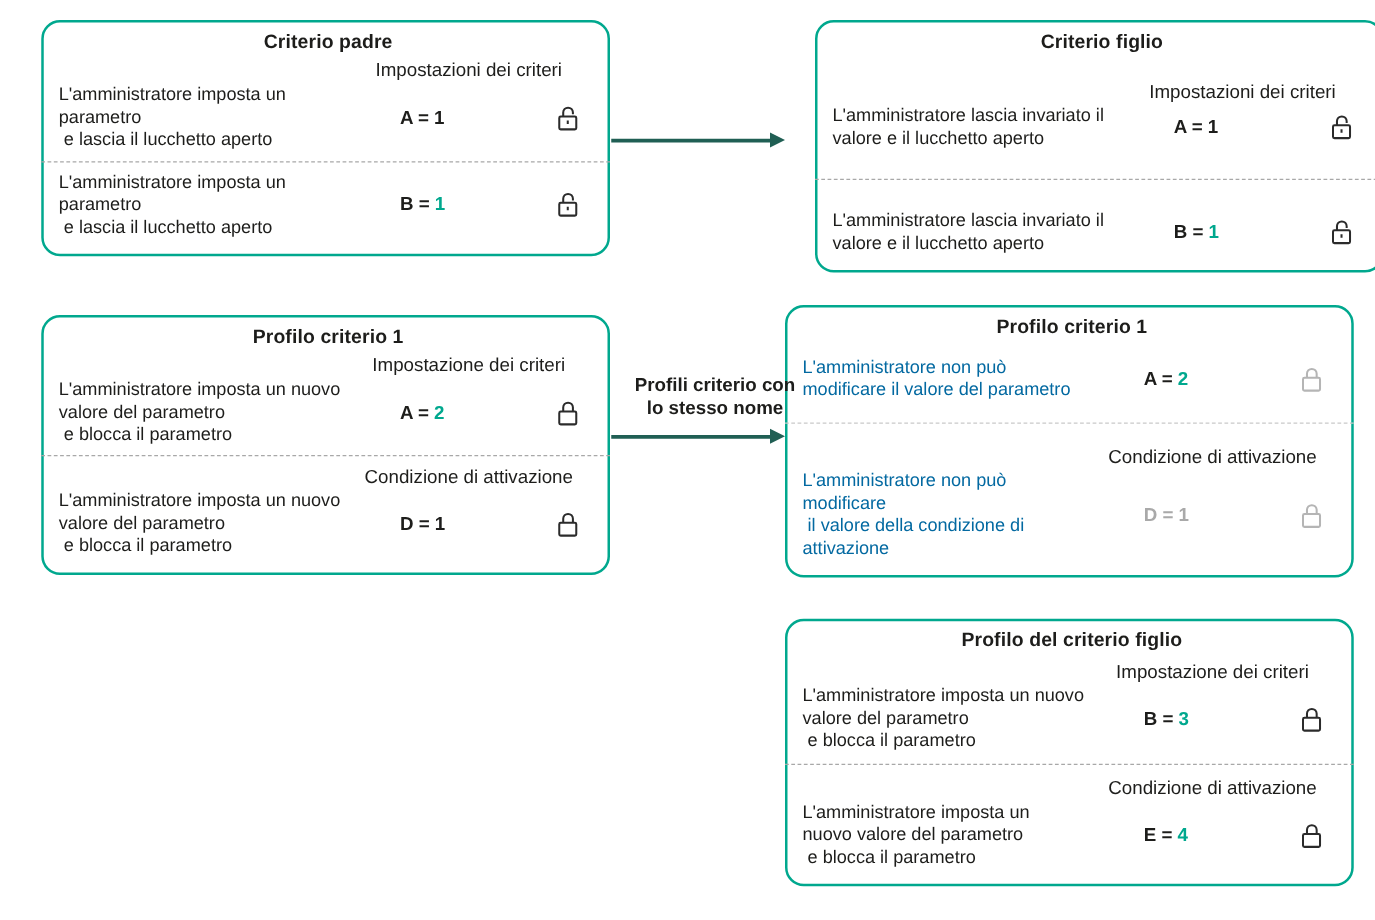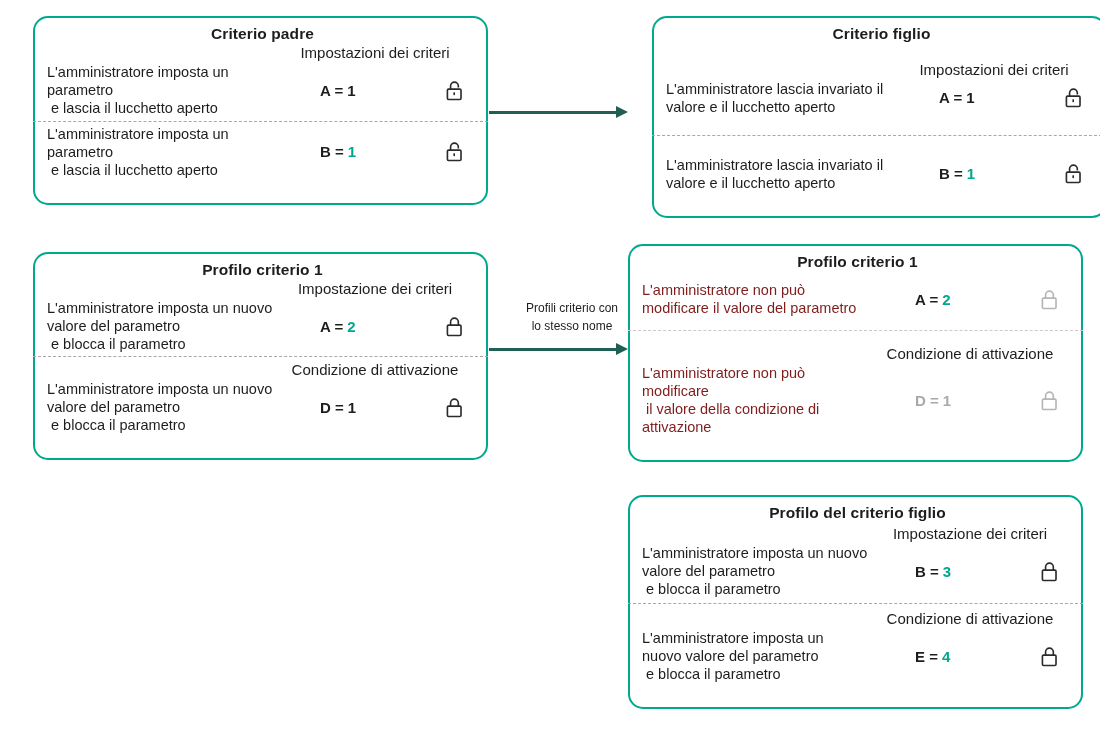--- a/index.html
+++ b/index.html
@@ -3,48 +3,48 @@
 <meta charset="utf-8">
 <style>
   html,body { margin:0; padding:0; background:#ffffff; }
   .canvas {
     position:relative; width:1100px; height:736px; background:#ffffff; overflow:hidden;
     font-family:"Liberation Sans","DejaVu Sans",sans-serif; color:#1d1d1b;
   }
   .box {
     position:absolute; width:455px; box-sizing:border-box;
     border:2.5px solid #00A88E; border-radius:15px; background:#ffffff;
-    padding:7px 8px 24px 12px;
+    padding:7px 8px 12px 12px;
     display:flex; flex-direction:column; justify-content:space-between;
   }
   .box-title { margin:0; font-size:15.5px; font-weight:bold; text-align:center; letter-spacing:.1px; }
   .seg-header {
     font-size:15px; text-align:center; margin-left:225px; margin-right:0;
     white-space:pre-wrap; line-height:19px; margin-bottom:1px;
   }
   .seg-row { display:grid; grid-template-columns:1fr 110px 48px; align-items:center; }
   .seg-text { font-size:14.5px; line-height:18px; white-space:pre-wrap; }
   .seg-value { font-size:15px; font-weight:bold; white-space:nowrap; }
   .val-num { margin-left:4px; }
   .accent { color:#00A88E; }
-  .muted-text { color:#7f1d1d; }
+  .muted-text { color:#0369a1; }
   .muted-value { color:#a9a9a9; }
   .seg-lock { display:flex; justify-content:center; align-items:center; color:#2b2b2b; }
   .seg-lock.muted { color:#b5b5b5; }
   .divider { border-top:1.6px dashed #a8a8a8; height:0; margin:3px -10px 3px -14px; }
   .divider.muted { border-top-color:#c9c9c9; }
   .arrow-line { position:absolute; height:3px; background:#205F54; }
   .arrow-head {
     position:absolute; width:0; height:0;
     border-top:6.5px solid transparent; border-bottom:6.5px solid transparent;
     border-left:12px solid #205F54;
   }
   .arrow-label {
-    position:absolute; width:172px; text-align:center; font-size:12px; line-height:17.5px;
-    white-space:pre-wrap; color:#1d1d1b;
+    position:absolute; width:172px; text-align:center; font-size:15px; line-height:17.5px;
+    white-space:pre-wrap; color:#1d1d1b;font-weight:bold;
   }
 </style>
 </head>
 <body>
 
 <div class="canvas">
 
   <section class="box" style="left:33px;top:16px;height:189px">
     <h3 class="box-title">Criterio padre</h3>
     <div class="segment">

